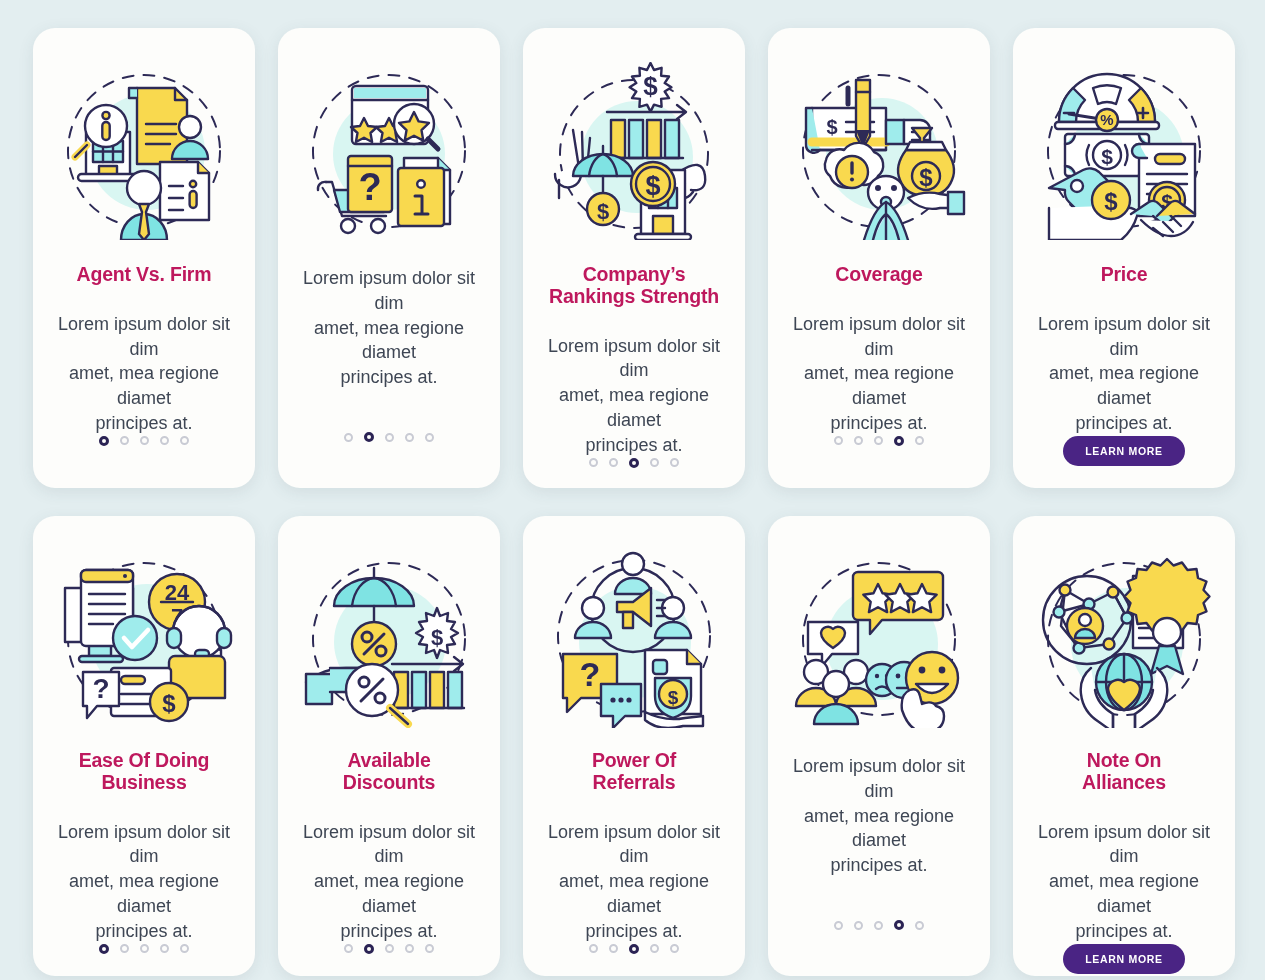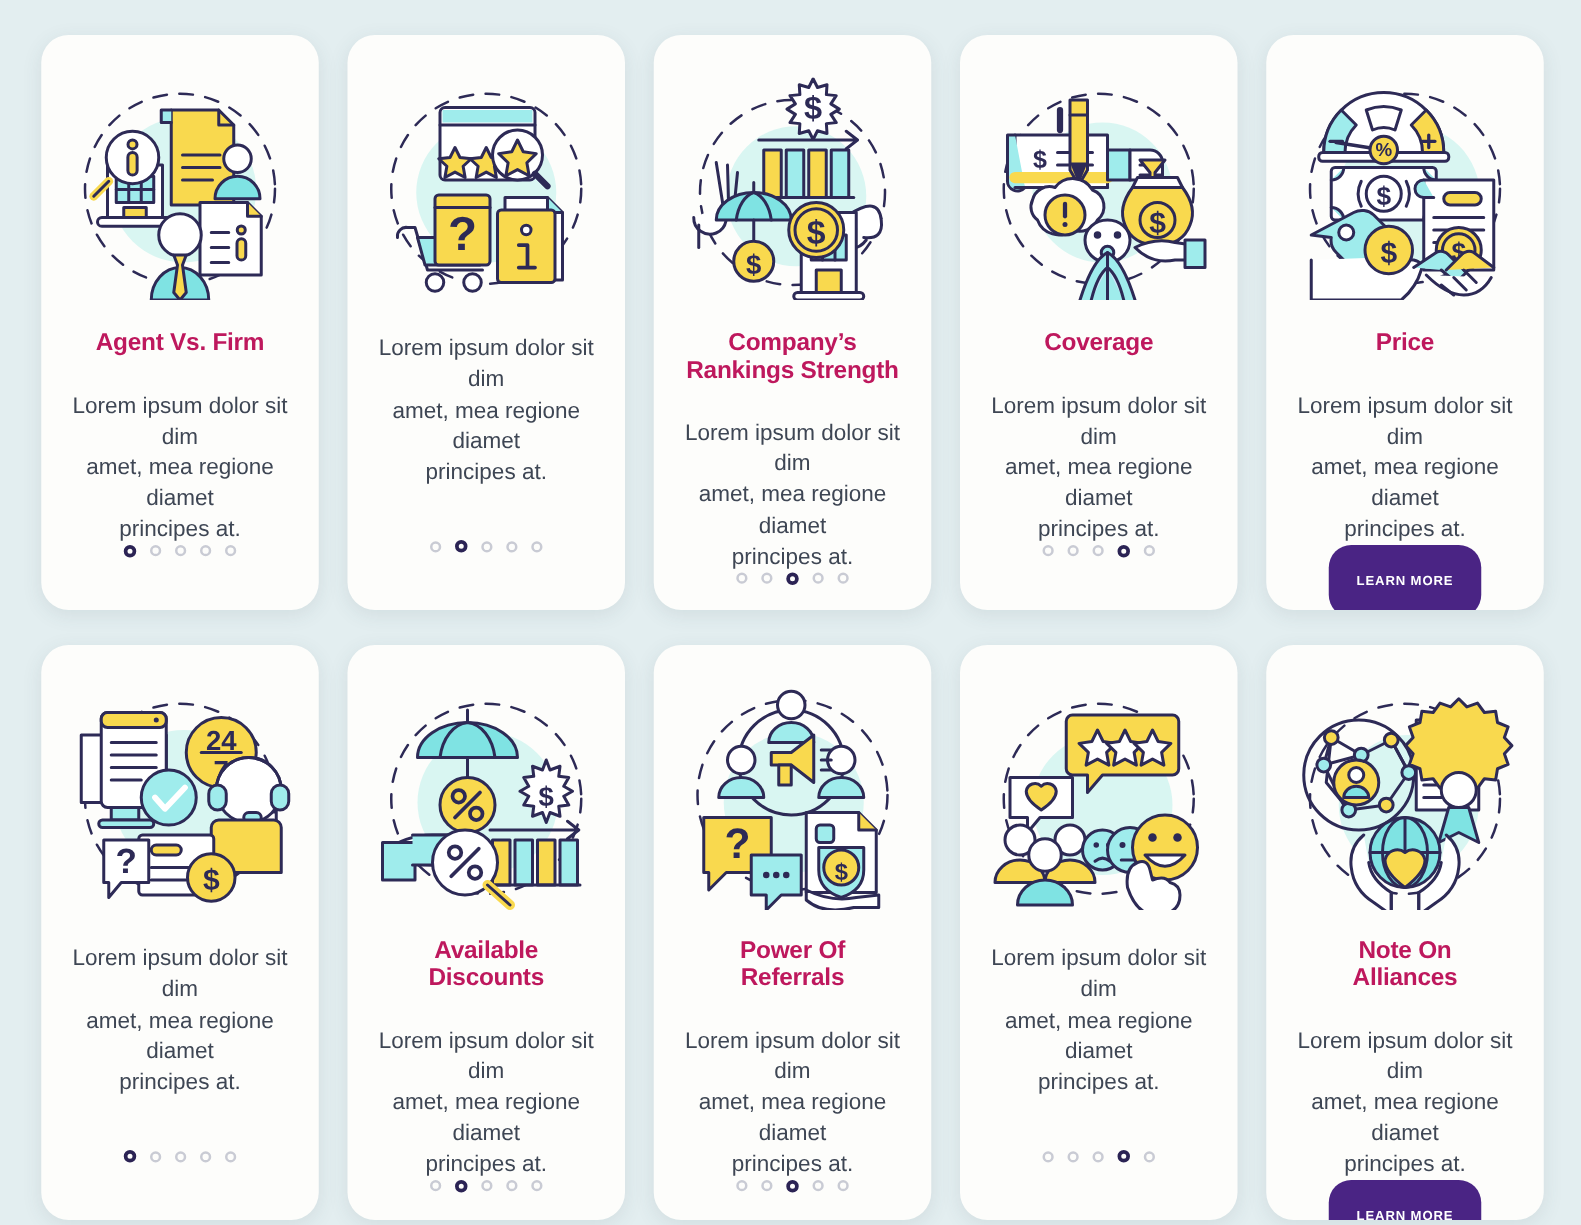--- a/index.html
+++ b/index.html
@@ -75,21 +75,21 @@
     width:10px;height:10px;
   }
   .learn{
     background:#4a2484;
     color:#ffffff;
     border:none;
     border-radius:18px;
     font-size:10.5px;
     font-weight:bold;
     letter-spacing:0.7px;
-    padding:23px 22px;
+    padding:9px 22px;
     margin-bottom:42px;
     cursor:pointer;
     font-family:"Liberation Sans", sans-serif;
   }
 </style>
 </head>
 <body>
 
 <div class="board">
 
@@ -391,20 +391,22 @@
         <rect x="66" y="126" width="24" height="8" rx="4" fill="#f9d94e"></rect>
         <path d="M66 144 h40 M66 154 h28"></path>
 
         <path d="M28 122 h36 v34 h-22 l-10 12 v-12 h-4 Z" fill="#fff"></path>
         <text x="46" y="148" font-size="28" font-weight="bold" fill="#2d2a56" stroke="none" text-anchor="middle" font-family="Liberation Sans, sans-serif">?</text>
 
         <circle cx="114" cy="152" r="19" fill="#f9d94e"></circle>
         <text x="114" y="162" font-size="24" font-weight="bold" fill="#2d2a56" stroke="none" text-anchor="middle" font-family="Liberation Sans, sans-serif">$</text>
       </g>
     </svg>
+    <div class="title">Ease Of Doing
+Business</div>
     <div class="desc">Lorem ipsum dolor sit dim
 amet, mea regione diamet
 principes at.</div>
     <div class="spacer"></div>
     <div class="dots">
         <span class="dot active"></span>
         <span class="dot"></span>
         <span class="dot"></span>
         <span class="dot"></span>
         <span class="dot"></span>

